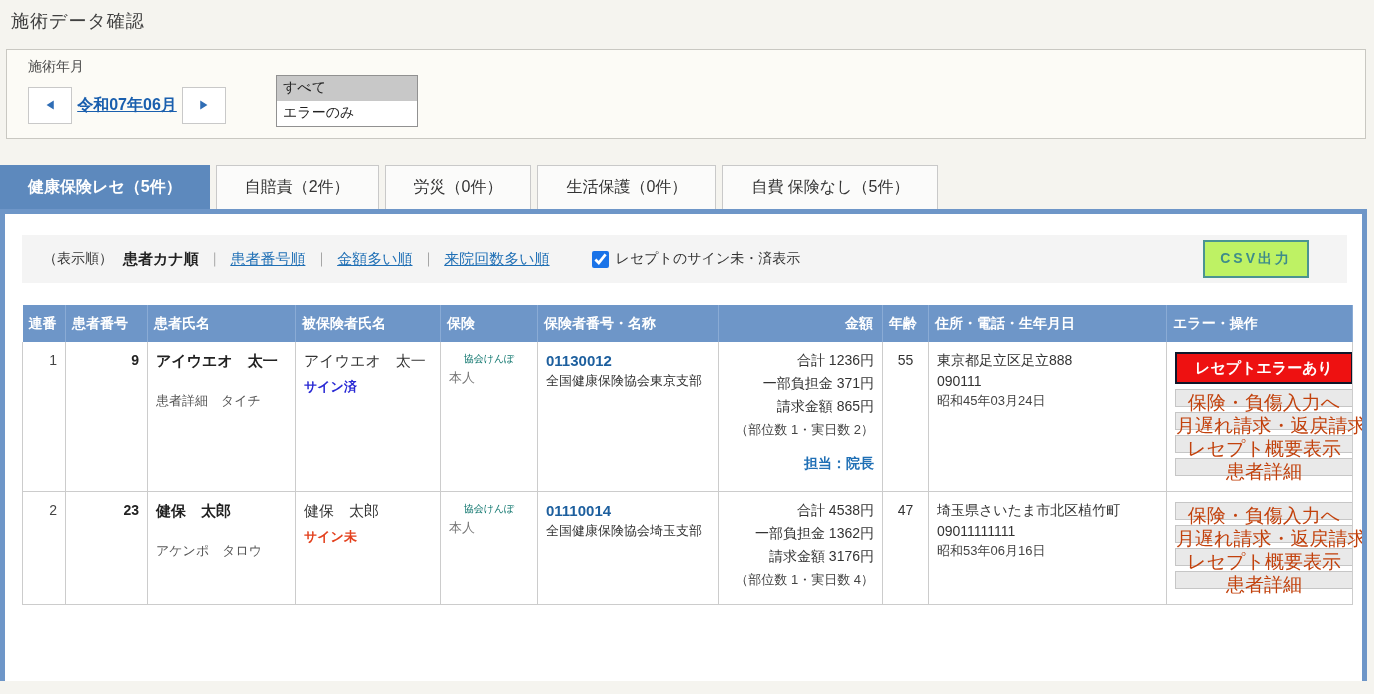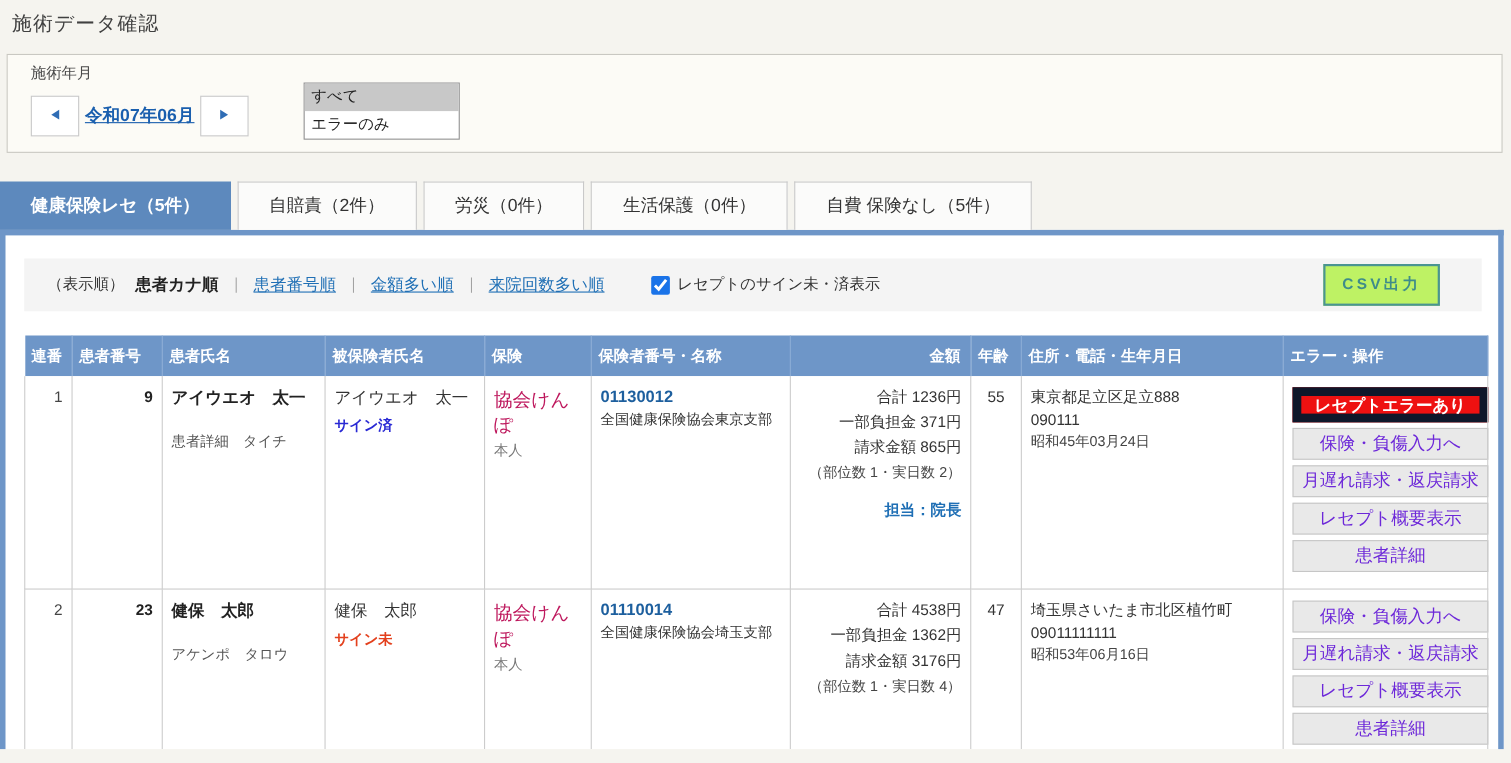--- a/index.html
+++ b/index.html
@@ -93,40 +93,40 @@
     padding: 10px 8px; background: #fff;
   }
   td.c-seq { text-align: right; padding-right: 13px; color: #444; }
   td.c-pno { text-align: right; padding-right: 13px; font-weight: bold; color: #222; }
   .p-name { font-weight: bold; font-size: 15px; color: #222; }
   .p-kana { font-size: 13px; color: #555; margin-top: 21px; }
   .ins-name { font-size: 15px; color: #333; }
   .sign { font-weight: bold; font-size: 13px; margin-top: 7px; }
   .sign.signed { color: #2929d4; }
   .sign.unsigned { color: #e3401d; }
-  .hoken { font-size: 17px; color: #be185d; }
+  .hoken { font-size: 10px; color: #0f766e; text-align: center; }
   .relation { font-size: 13px; color: #777; margin-top: 3px; }
   .insurer-no { font-weight: bold; font-size: 15px; color: #1d5f9e; cursor: pointer; }
   .insurer-name { font-size: 13px; color: #333; margin-top: 3px; }
   td.c-amount { text-align: right; padding-right: 10px; }
   .amt-line { margin-bottom: 5px; color: #333; }
   .amt-detail { font-size: 13px; color: #444; }
   .staff-link { font-weight: bold; color: #1f6fb5; margin-top: 16px; cursor: pointer; }
   td.c-age { text-align: center; padding-left: 2px; padding-right: 2px; color: #333; }
   .addr-line { color: #333; margin-bottom: 3px; }
   .birth-line { font-size: 13px; color: #444; }
   td.c-ops { padding: 7px 4px; }
   .op-btn {
-    display: block; width: 178px; height: 29px; margin: 0 auto 5px;
-    background: #e9e9e9; border: 1px solid #c6c6c6; color: #6d28d9;
-    font-size: 16px; cursor: pointer; white-space: nowrap;
+    display: block; width: 178px; height: 18px; margin: 0 auto 5px;
+    background: #e9e9e9; border: 1px solid #c6c6c6; color: #c2410c;
+    font-size: 19px; cursor: pointer; white-space: nowrap;
     font-family: "Liberation Sans", "DejaVu Sans", sans-serif;
   }
   .op-btn.error {
-    background: #ee1111; border: 8px solid #0f172a; color: #fff;
+    background: #ee1111; border: 2px solid #0f172a; color: #fff;
     font-weight: bold; height: 32px; font-size: 15px;
   }
 </style>
 </head>
 <body>
 
 <h1 class="page-title">施術データ確認</h1>
 
 <div class="filter-box">
   <div class="filter-label">施術年月</div>

